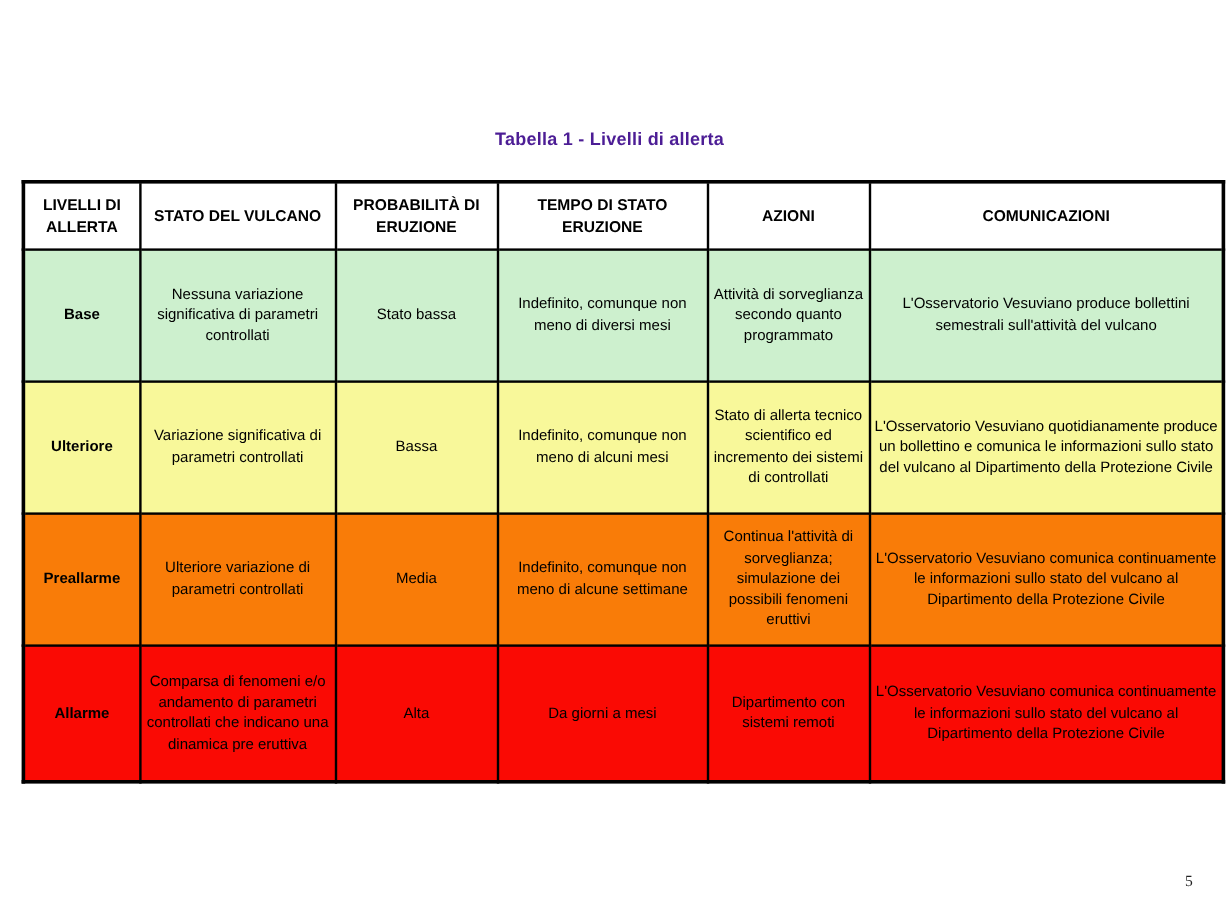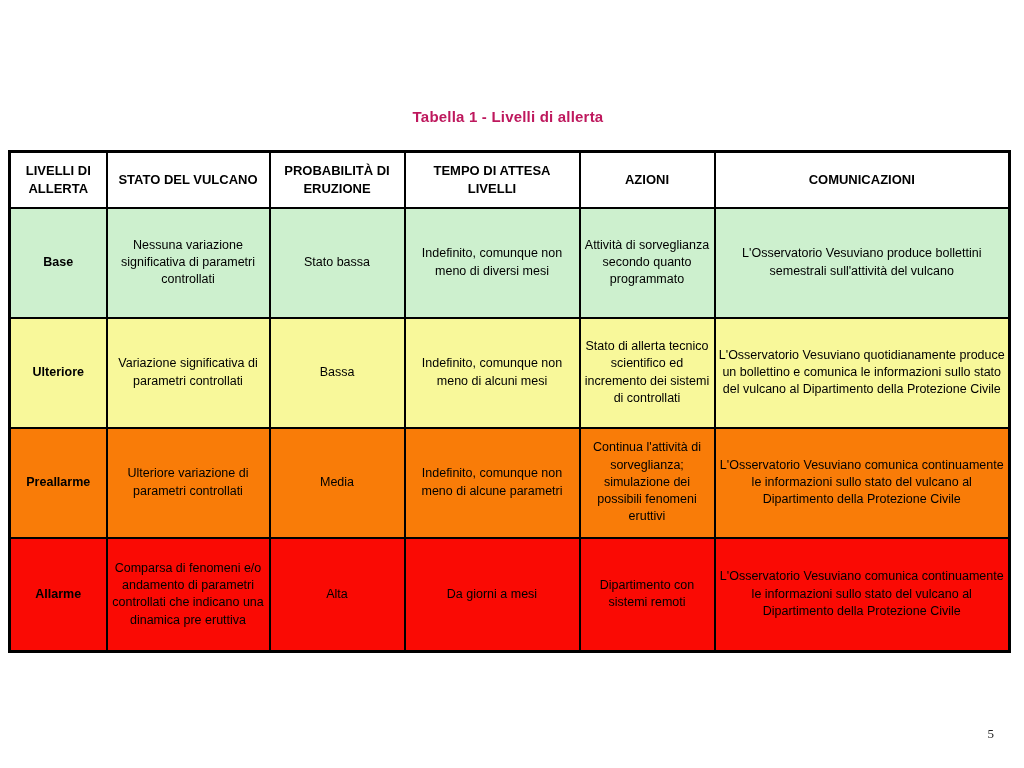--- a/index.html
+++ b/index.html
@@ -11,27 +11,27 @@
     position: relative;
   }
   .doc-title {
     position: absolute;
     top: 108px;
     left: 8px;
     width: 1000px;
     text-align: center;
     font-size: 15px;
     font-weight: bold;
-    color: #be185d;
+    color: #4c1d95;
     letter-spacing: 0.2px;
   }
   table.alert-table {
     position: absolute;
     top: 150px;
-    left: 8px;
+    left: 18px;
     width: 1000px;
     border-collapse: collapse;
     table-layout: fixed;
     border: 3px solid #000000;
   }
   table.alert-table th,
   table.alert-table td {
     border: 2px solid #000000;
     text-align: center;
     vertical-align: middle;
@@ -78,21 +78,21 @@
     <col style="width:135px">
     <col style="width:175px">
     <col style="width:135px">
     <col style="width:295px">
   </colgroup>
   <thead>
     <tr>
       <th>LIVELLI DI ALLERTA</th>
       <th>STATO DEL VULCANO</th>
       <th>PROBABILITÀ DI ERUZIONE</th>
-      <th>TEMPO DI ATTESA LIVELLI</th>
+      <th>TEMPO DI STATO ERUZIONE</th>
       <th>AZIONI</th>
       <th>COMUNICAZIONI</th>
     </tr>
   </thead>
   <tbody>
     <tr class="data-row" style="background-color: rgb(205, 240, 206);">
       <td class="level-cell">Base</td>
       <td>Nessuna variazione significativa di parametri controllati</td>
       <td>Stato bassa</td>
       <td>Indefinito, comunque non meno di diversi mesi</td>
@@ -104,21 +104,21 @@
       <td>Variazione significativa di parametri controllati</td>
       <td>Bassa</td>
       <td>Indefinito, comunque non meno di alcuni mesi</td>
       <td>Stato di allerta tecnico scientifico ed incremento dei sistemi di controllati</td>
       <td>L'Osservatorio Vesuviano quotidianamente produce un bollettino e comunica le informazioni sullo stato del vulcano al Dipartimento della Protezione Civile</td>
     </tr>
     <tr class="data-row" style="background-color: rgb(249, 124, 8);">
       <td class="level-cell">Preallarme</td>
       <td>Ulteriore variazione di parametri controllati</td>
       <td>Media</td>
-      <td>Indefinito, comunque non meno di alcune parametri</td>
+      <td>Indefinito, comunque non meno di alcune settimane</td>
       <td>Continua l'attività di sorveglianza; simulazione dei possibili fenomeni eruttivi</td>
       <td>L'Osservatorio Vesuviano comunica continuamente le informazioni sullo stato del vulcano al Dipartimento della Protezione Civile</td>
     </tr>
     <tr class="data-row" style="background-color: rgb(250, 10, 4);">
       <td class="level-cell">Allarme</td>
       <td>Comparsa di fenomeni e/o andamento di parametri controllati che indicano una dinamica pre eruttiva</td>
       <td>Alta</td>
       <td>Da giorni a mesi</td>
       <td>Dipartimento con sistemi remoti</td>
       <td>L'Osservatorio Vesuviano comunica continuamente le informazioni sullo stato del vulcano al Dipartimento della Protezione Civile</td>

